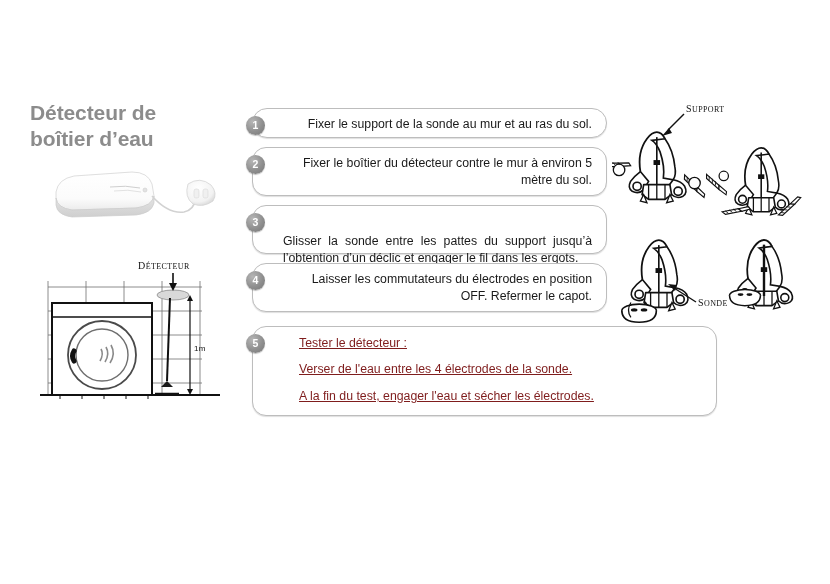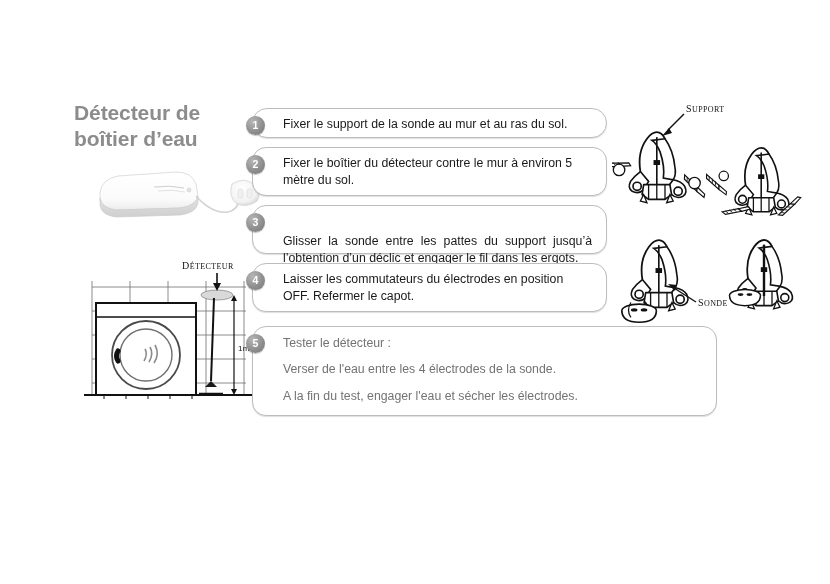--- a/index.html
+++ b/index.html
@@ -20,21 +20,20 @@
     width: 830px; height: 584px;
     background: #ffffff;
   }
 
   
   .left-col {
     position: absolute;
     left: 30px;
     top: 100px;
     width: 200px;
-    margin-left: 44px;
   }
   .title {
     font-size: 21px;
     font-weight: bold;
     color: #8c8c8c;
     line-height: 1.22;
     letter-spacing: -0.1px;
     margin: 0;
     padding: 0;
   }
@@ -73,20 +72,21 @@
   }
   .step-box.pill { border-radius: 24px; }
   .step-box.soft { border-radius: 14px; }
 
   .step-text {
     font-size: 12.3px;
     color: #1a1a1a;
     line-height: 1.42;
     padding: 7px 14px 7px 30px;
     margin: 0;
+    text-align: right;
   }
   .step-text.justify { text-align: justify; margin-top: 20px; }
 
   .badge {
     position: absolute;
     left: -7px;
     top: 7px;
     width: 19px;
     height: 19px;
     border-radius: 50%;
@@ -107,23 +107,24 @@
     width: 465px;
     border: 1px solid #bdbdbd;
     border-radius: 14px;
     background: #ffffff;
     box-sizing: border-box;
     padding: 8px 14px 10px 30px;
     box-shadow: 0 1px 1px rgba(0,0,0,0.13);
   }
   .step5-line {
     font-size: 12.3px;
-    color: #737373;
+    color: #7f1d1d;
     line-height: 1.42;
-    margin: 0 0 9px 0;
+    margin: 0 0 9px 16px;
+    text-decoration: underline;
   }
   .step5-line:last-child { margin-bottom: 0; }
 
   
   .illus {
     position: absolute;
     left: 612px;
     top: 100px;
     width: 215px;
     height: 232px;

